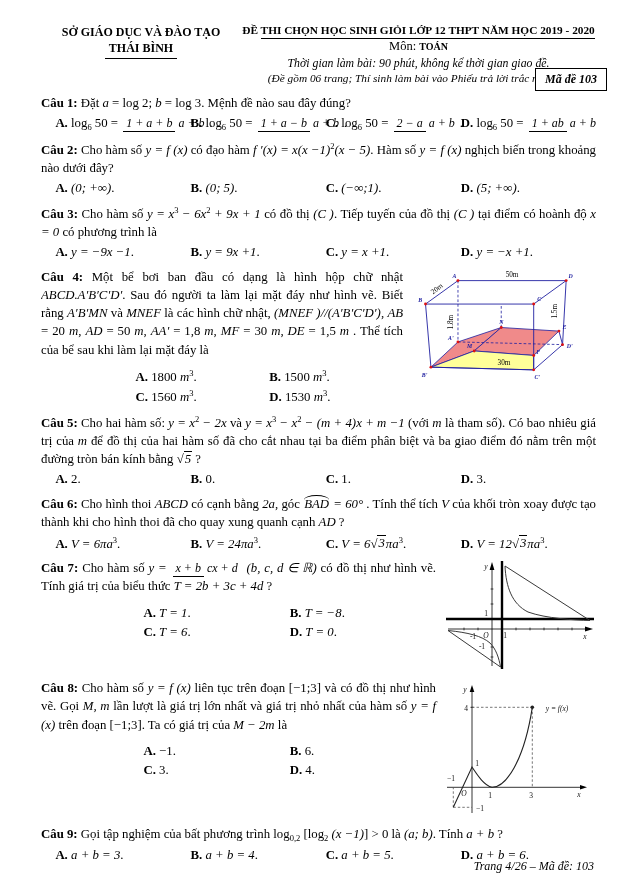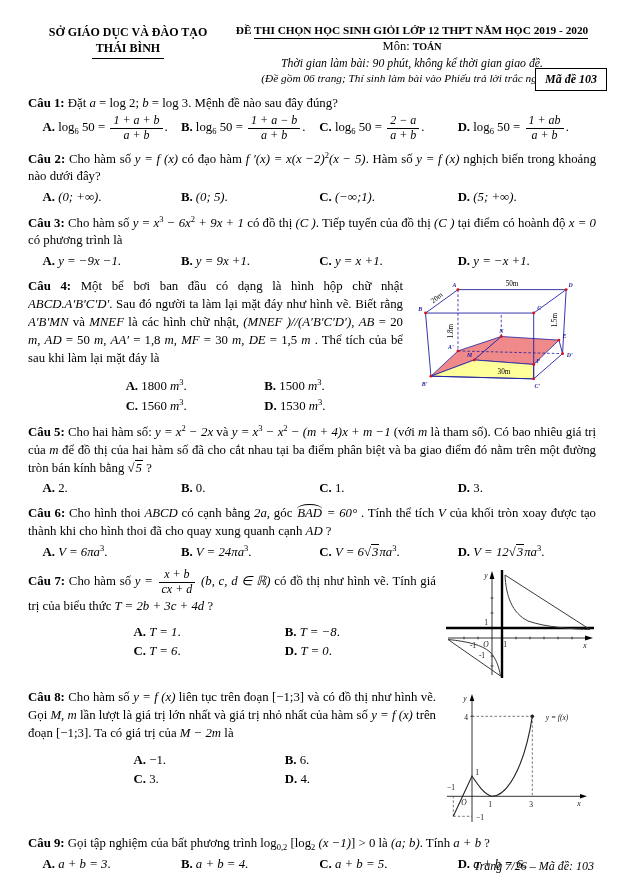--- a/index.html
+++ b/index.html
@@ -1,17 +1,17 @@
 <!DOCTYPE html>
 <html><head>
 <meta charset="utf-8">
 <style>
   html,body{margin:0;padding:0;background:#fff;}
   body{width:624px;height:890px;overflow:hidden;font-family:"Liberation Serif",serif;font-size:12.8px;color:#000;}
-  .page{position:relative;box-sizing:border-box;width:624px;height:890px;padding:24px 28px 0 28px;}
+  .page{position:relative;box-sizing:border-box;width:624px;height:890px;padding:24px 28px 0 41px;}
   
   .header{position:relative;display:flex;margin-bottom:10px;}
   .h-left{width:200px;text-align:center;font-weight:bold;font-size:12px;line-height:1.35;}
   .h-left .dept{display:inline-block;border-bottom:1.2px solid #000;padding:0 4px 2px 4px;}
   .h-right{flex:1;text-align:center;}
   .h-title{font-weight:bold;font-size:11.3px;white-space:nowrap;}
   .h-title .u{border-bottom:1.2px solid #000;padding-bottom:1.5px;}
   .h-mon{font-size:12.5px;margin-top:3px;}
   .h-mon .subject{font-weight:bold;font-size:10px;}
   .h-it{font-style:italic;font-size:11.8px;margin-top:2px;}
@@ -26,21 +26,21 @@
   .opts.grid2 > .opt,.opts.grid2t > .opt{width:38%;box-sizing:border-box;}
   .opts.grid2{}
   .opts.grid2t{row-gap:1px;}
   .hasfig .opts{margin-top:8px;}
   .opt{white-space:nowrap;}
   .okey{font-weight:bold;}
   
   .ri{font-style:italic;}
   .rsub{font-size:8.5px;vertical-align:-3px;}
   .rsup{font-size:8.5px;vertical-align:4.5px;}
-  .rfrac{display:inline-flex;flex-direction:column;vertical-align:middle;text-align:center;font-style:italic;line-height:1.15;font-size:12px;margin:0 2px;}
+  .rfrac{display:inline-flex;flex-direction:row;vertical-align:middle;text-align:center;font-style:italic;line-height:1.15;font-size:12px;margin:0 2px;}
   .rfrac .num{border-bottom:1px solid #000;padding:0 3px;}
   .rfrac .den{padding:0 3px;}
   .rsqrt{white-space:nowrap;font-style:italic;}
   .rsqrt .rd{border-top:1px solid #000;padding:0 1px;}
   .rarc{font-style:italic;position:relative;padding:0 1px;}
   .rarc:before{content:"";position:absolute;left:1px;right:1px;top:-2px;height:4px;border-top:1.3px solid #000;border-radius:50% 50% 0 0/100% 100% 0 0;}
   
   .figure{float:right;margin:0 0 2px 8px;display:block;}
   .fvlabel{font-style:italic;font-weight:bold;font-size:6.5px;fill:#2020a0;}
   .fdim{font-size:8px;fill:#000;}
@@ -84,21 +84,21 @@
               <span class="num">2 − a</span>
               <span class="den">a + b</span>
             </span><span class="rt">.</span></div>
           <div class="opt"><span class="okey">D.</span> <span class="rt">log</span><span class="rsub">6</span><span class="rt"> 50 = </span><span class="rfrac">
               <span class="num">1 + ab</span>
               <span class="den">a + b</span>
             </span><span class="rt">.</span></div>
         </div>
       </div>
       <div class="q">
-        <p class="qbody"><span class="qlabel">Câu 2:</span> <span class="rt">Cho hàm số </span><span class="ri">y = f (x)</span><span class="rt"> có đạo hàm </span><span class="ri">f ′(x) = x(x −2)</span><span class="rsup">2</span><span class="ri">(x − 5)</span><span class="rt">. Hàm số </span><span class="ri">y = f (x)</span><span class="rt"> nghịch biến trong khoảng nào dưới đây?</span></p>
+        <p class="qbody"><span class="qlabel">Câu 2:</span> <span class="rt">Cho hàm số </span><span class="ri">y = f (x)</span><span class="rt"> có đạo hàm </span><span class="ri">f ′(x) = x(x −1)</span><span class="rsup">2</span><span class="ri">(x − 5)</span><span class="rt">. Hàm số </span><span class="ri">y = f (x)</span><span class="rt"> nghịch biến trong khoảng nào dưới đây?</span></p>
         <div class="opts row4">
           <div class="opt"><span class="okey">A.</span> <span class="ri">(0; +∞)</span><span class="rt">.</span></div>
           <div class="opt"><span class="okey">B.</span> <span class="ri">(0; 5)</span><span class="rt">.</span></div>
           <div class="opt"><span class="okey">C.</span> <span class="ri">(−∞;1)</span><span class="rt">.</span></div>
           <div class="opt"><span class="okey">D.</span> <span class="ri">(5; +∞)</span><span class="rt">.</span></div>
         </div>
       </div>
       <div class="q">
         <p class="qbody"><span class="qlabel">Câu 3:</span> <span class="rt">Cho hàm số </span><span class="ri">y = x</span><span class="rsup">3</span><span class="ri"> − 6x</span><span class="rsup">2</span><span class="ri"> + 9x + 1</span><span class="rt"> có đồ thị </span><span class="ri">(C )</span><span class="rt">. Tiếp tuyến của đồ thị </span><span class="ri">(C )</span><span class="rt"> tại điểm có hoành độ </span><span class="ri">x = 0</span><span class="rt"> có phương trình là</span></p>
         <div class="opts row4">
@@ -283,15 +283,15 @@
         <p class="qbody"><span class="qlabel">Câu 9:</span> <span class="rt">Gọi tập nghiệm của bất phương trình </span><span class="rt">log</span><span class="rsub">0,2</span><span class="rt"> [</span><span class="rt">log</span><span class="rsub">2</span><span class="ri"> (x −1)</span><span class="rt">] &gt; 0 là </span><span class="ri">(a; b)</span><span class="rt">. Tính </span><span class="ri">a + b</span><span class="rt"> ?</span></p>
         <div class="opts row4">
           <div class="opt"><span class="okey">A.</span> <span class="ri">a + b = 3</span><span class="rt">.</span></div>
           <div class="opt"><span class="okey">B.</span> <span class="ri">a + b = 4</span><span class="rt">.</span></div>
           <div class="opt"><span class="okey">C.</span> <span class="ri">a + b = 5</span><span class="rt">.</span></div>
           <div class="opt"><span class="okey">D.</span> <span class="ri">a + b = 6</span><span class="rt">.</span></div>
         </div>
       </div>
     </div>
 
-  <div class="footer">Trang 7/26 – Mã đề: 103</div>
+  <div class="footer">Trang 4/26 – Mã đề: 103</div>
 
 </div>
 
 </body></html>

